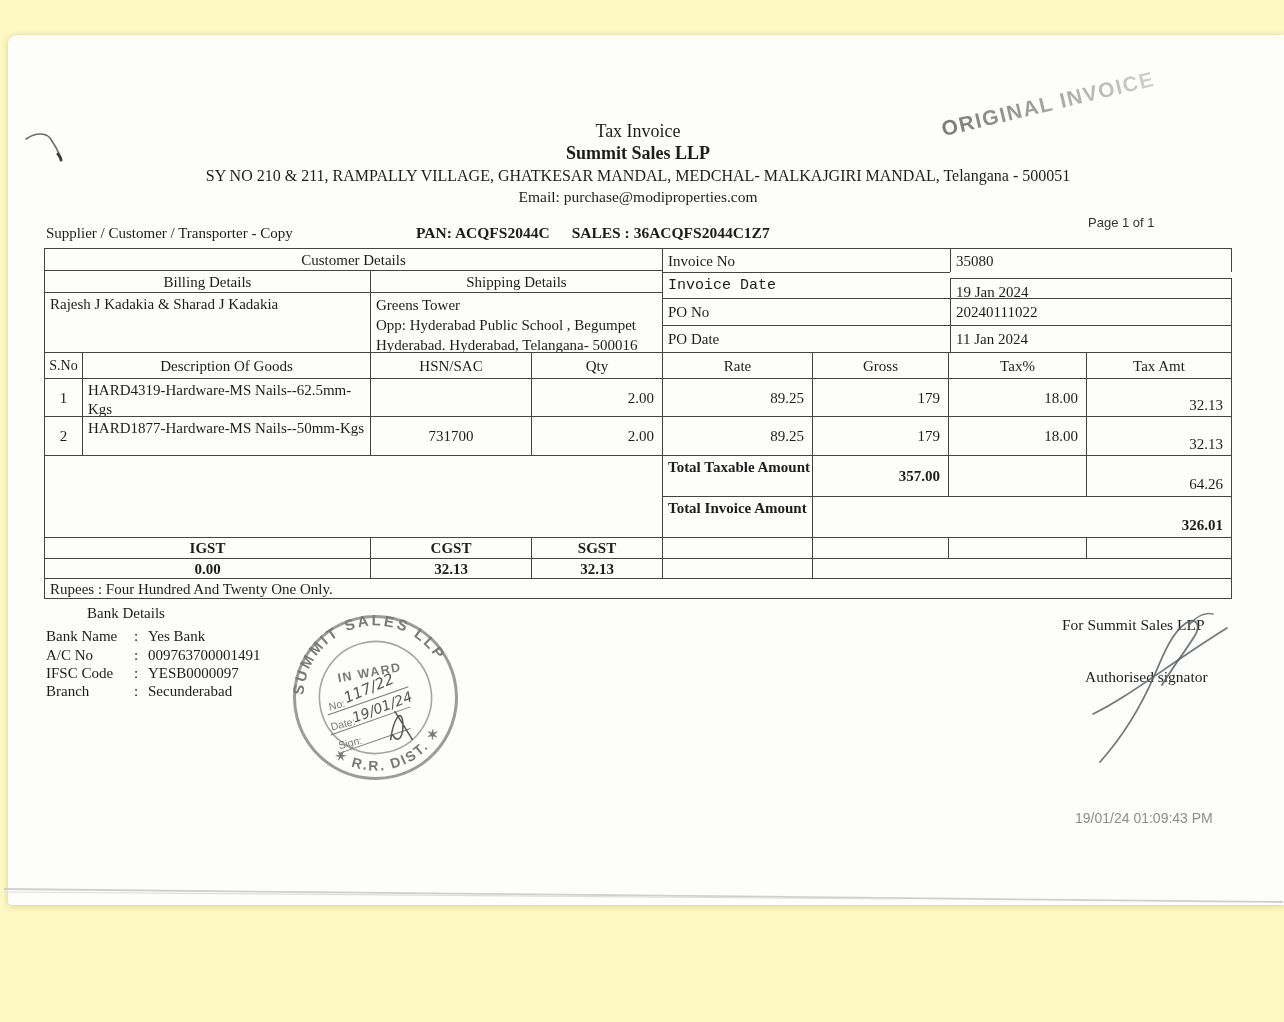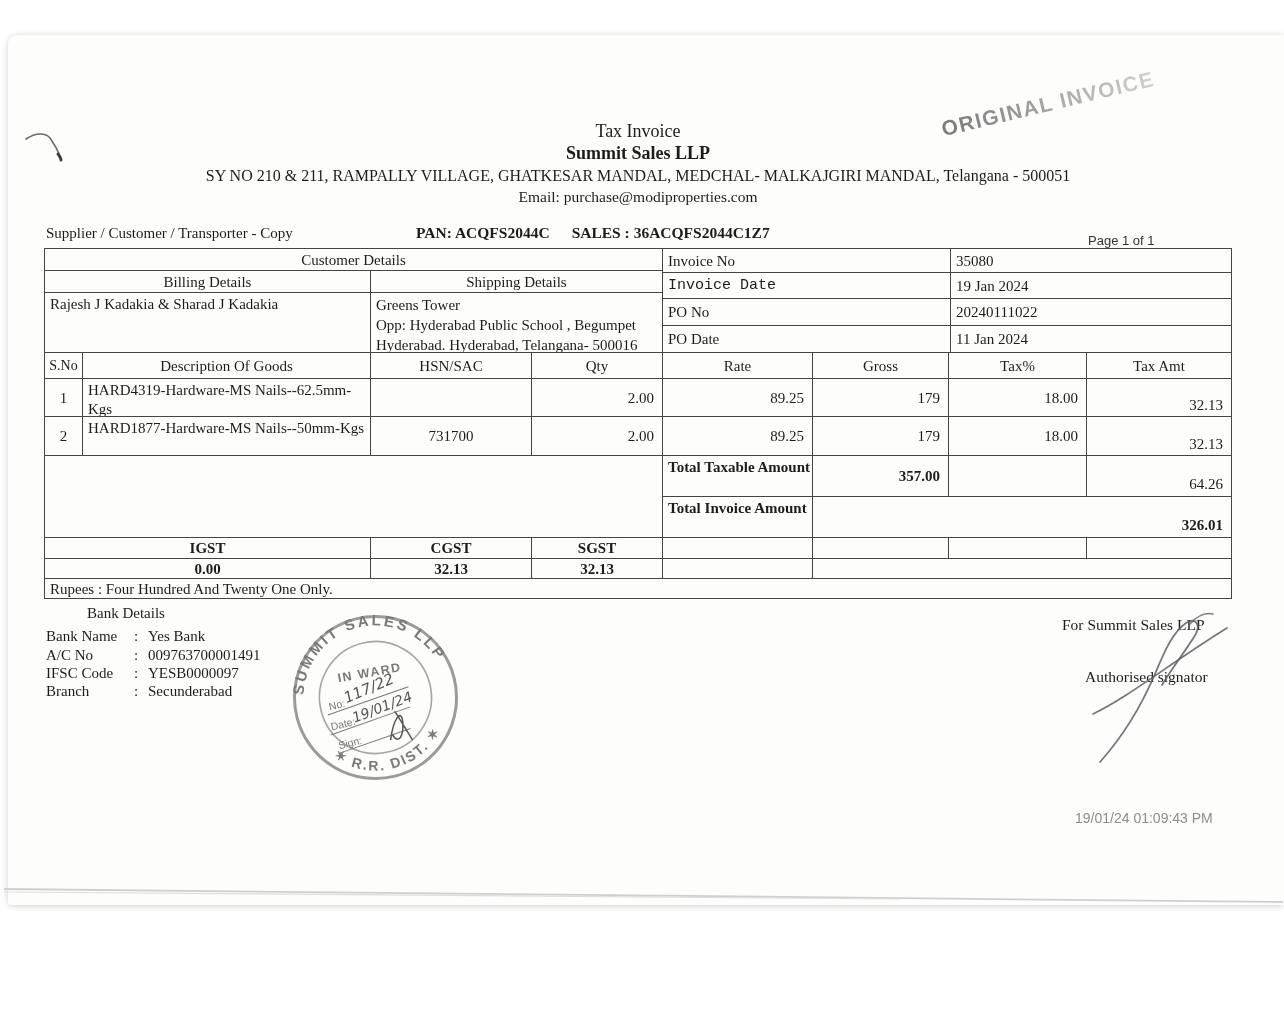--- a/index.html
+++ b/index.html
@@ -1,31 +1,31 @@
 <!DOCTYPE html>
 <html><head>
 <meta charset="utf-8">
 <style>
   * { margin:0; padding:0; box-sizing:border-box; }
   html,body { width:1284px; height:1022px; overflow:hidden; }
   body { background:#e4e4e4; font-family:"Liberation Serif", serif; color:#1c1c1c; }
-  .page { position:relative; width:1284px; height:1022px; background:#ffffff; }
+  .page { position:relative; width:1284px; height:1022px; background:#fef9c3; }
   .paper { position:absolute; left:8px; top:35px; width:1276px; height:870px;
            background:#fdfdfc; border-radius:9px 0 0 4px;
            box-shadow:0 1px 7px rgba(0,0,0,0.18); }
   .abs { position:absolute; }
   .ctr { left:44px; width:1188px; text-align:center; }
   .doc-title { top:121px; font-size:18px; }
   .company   { top:143px; font-size:18px; font-weight:bold; }
   .address   { top:167px; font-size:16px; }
   .email     { top:188px; font-size:15.5px; }
   .copy-lbl  { left:46px; top:225px; font-size:15px; }
   .pan-line  { left:416px; top:224px; font-size:15.5px; font-weight:bold; }
   .pan-line span { margin-right:22px; }
-  .page-ind  { left:1088px; top:233px; font-family:"Liberation Sans",sans-serif; font-size:13px; color:#333; }
+  .page-ind  { left:1088px; top:215px; font-family:"Liberation Sans",sans-serif; font-size:13px; color:#333; }
   .orig-stamp { left:928px; top:92px; width:240px; text-align:center;
     font-family:"Liberation Sans",sans-serif; font-weight:bold; font-size:21px; letter-spacing:1.5px;
     transform:rotate(-13.5deg);
     background:linear-gradient(97deg,#7c7c7c 8%,#a6a6a6 52%,#d2d2d2 96%);
     -webkit-background-clip:text; background-clip:text; color:transparent; -webkit-text-fill-color:transparent; }
   
   .inv-table { position:absolute; left:44px; top:248px; width:1190px; height:352px; }
   .cell { position:absolute; border-left:1px solid #444; border-top:1px solid #444;
           display:flex; align-items:center; font-size:15px; line-height:18px; overflow:hidden; }
   .br { border-right:1px solid #444; } .bb { border-bottom:1px solid #444; }
@@ -81,21 +81,21 @@
       <span>
         <span>Greens Tower</span>
         <span>Opp: Hyderabad Public School , Begumpet</span>
         <span>Hyderabad. Hyderabad, Telangana- 500016</span>
       </span>
     </div>
 
     <div class="cell l" style="left:618px;top:0;width:288px;height:24px;">Invoice No</div>
     <div class="cell l br" style="left:906px;top:0;width:282px;height:24px;">35080</div>
     <div class="cell l" style="left:618px;top:24px;width:288px;height:26px;font-family:Liberation Mono, monospace;">Invoice Date</div>
-    <div class="cell l br" style="left:906px;top:24px;width:282px;height:26px;text-align:center;">19 Jan 2024</div>
+    <div class="cell l br" style="left:906px;top:30px;width:282px;height:26px;text-align:center;">19 Jan 2024</div>
     <div class="cell l" style="left:618px;top:50px;width:288px;height:27px;">PO No</div>
     <div class="cell l br" style="left:906px;top:50px;width:282px;height:27px;">20240111022</div>
     <div class="cell l" style="left:618px;top:77px;width:288px;height:27px;">PO Date</div>
     <div class="cell l br" style="left:906px;top:77px;width:282px;height:27px;">11 Jan 2024</div>
 
     <div class="cell c" style="left:0;top:104px;width:38px;height:26px;font-size:14px;">S.No</div>
     <div class="cell c" style="left:38px;top:104px;width:288px;height:26px;">Description Of Goods</div>
     <div class="cell c" style="left:326px;top:104px;width:161px;height:26px;">HSN/SAC</div>
     <div class="cell c" style="left:487px;top:104px;width:131px;height:26px;">Qty</div>
     <div class="cell c" style="left:618px;top:104px;width:150px;height:26px;">Rate</div>

